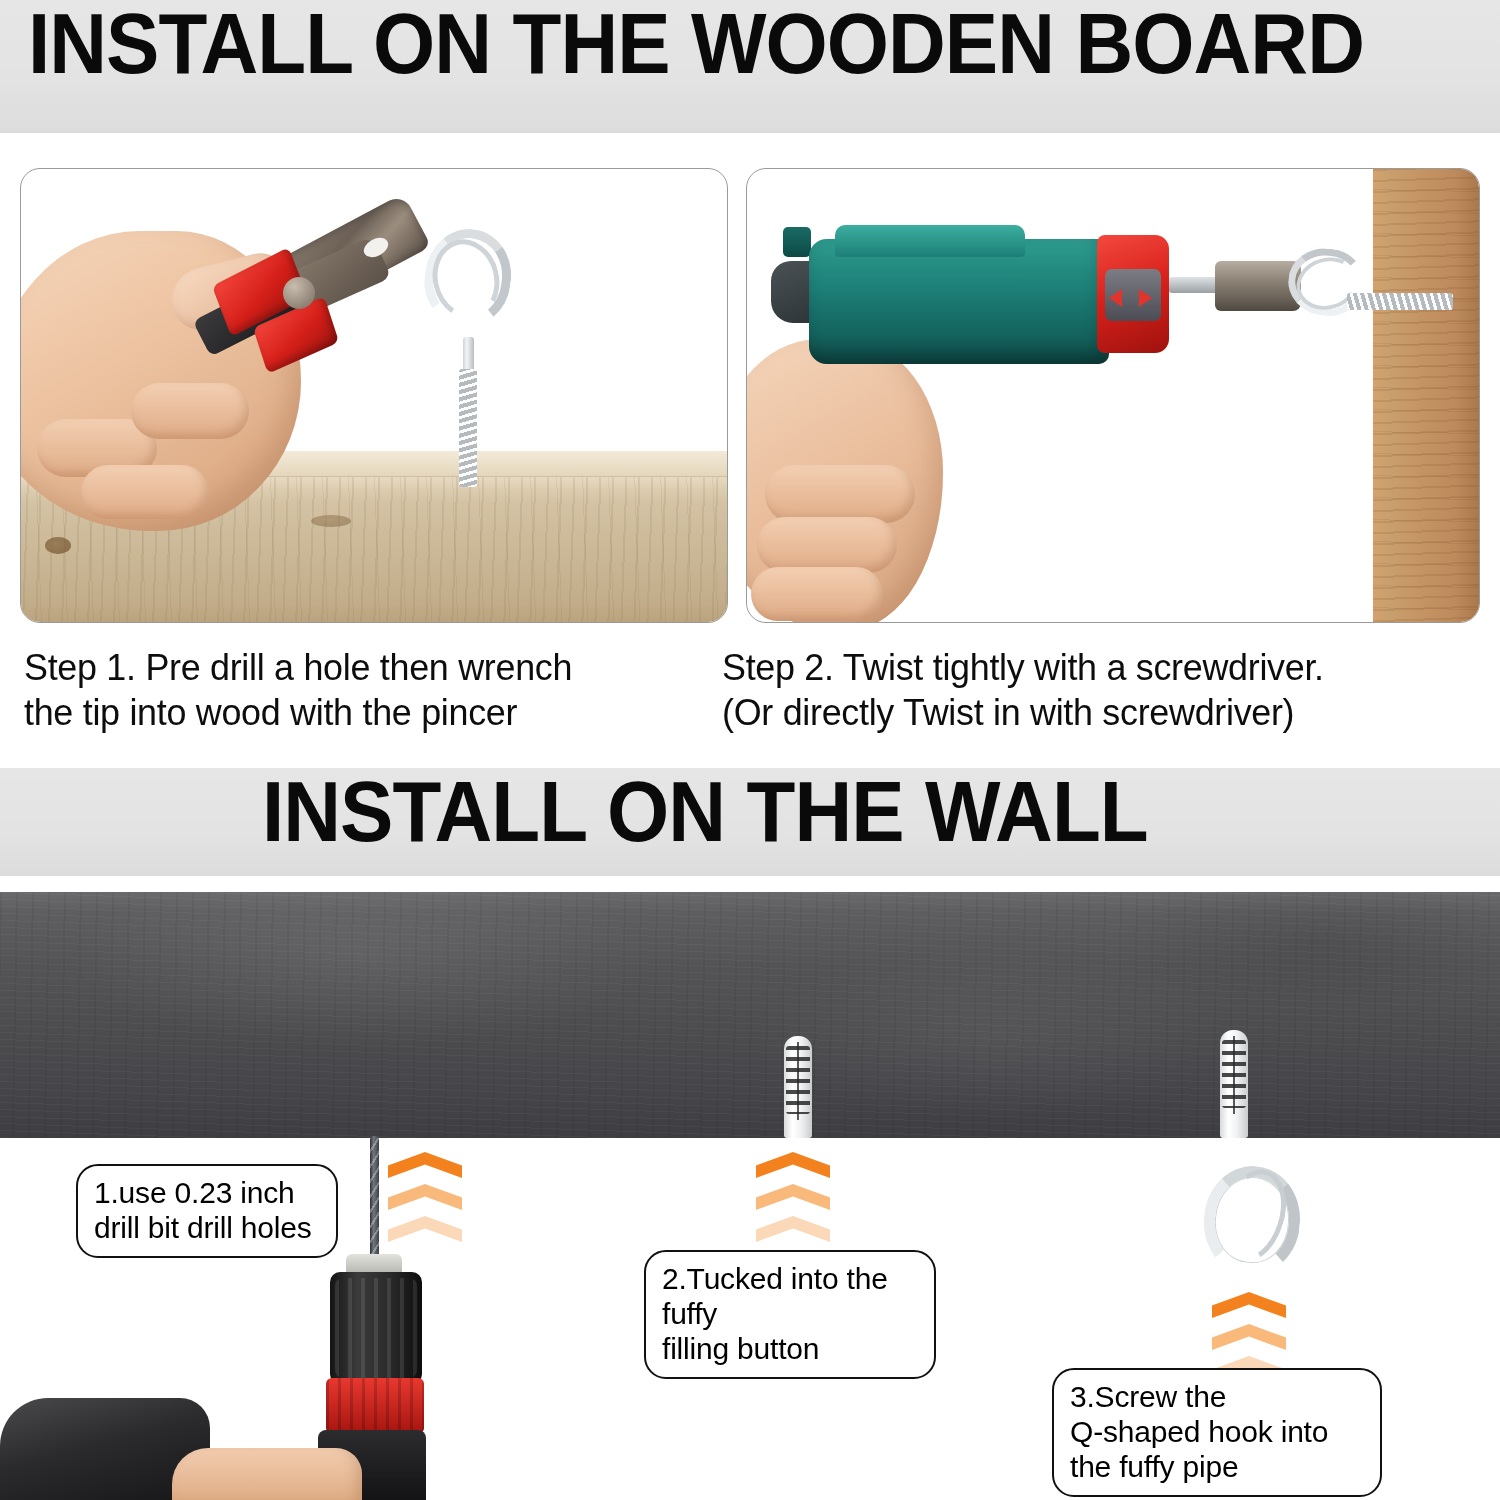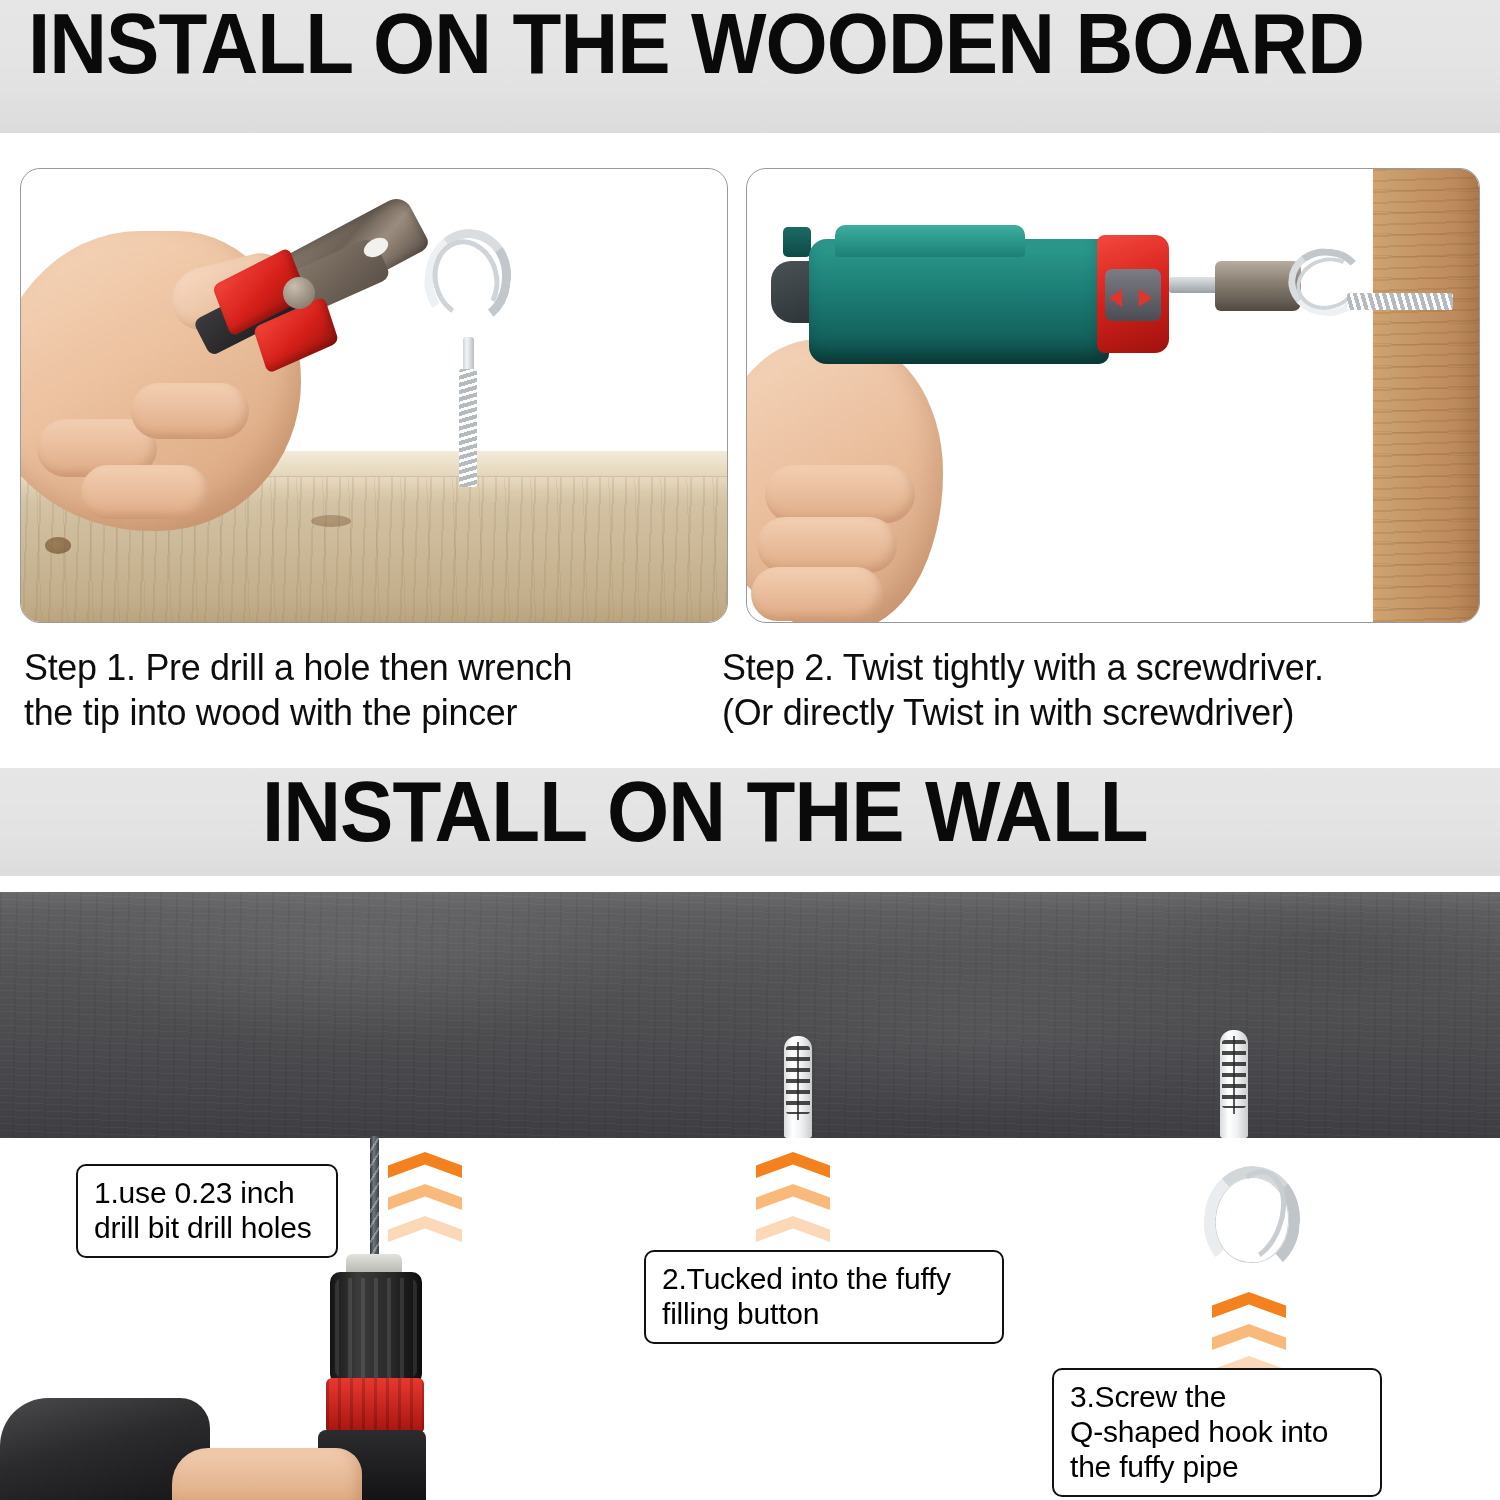--- a/index.html
+++ b/index.html
@@ -326,21 +326,21 @@
   .chev{
     width:74px; height:26px; margin-bottom:6px;
     clip-path:polygon(50% 0%, 100% 52%, 100% 100%, 50% 48%, 0% 100%, 0% 52%);
   }
 
   
   .callout{
     position:absolute;
     background:#ffffff;
     border:2.4px solid #111;
-    border-radius:10px;
+    border-radius:22px;
     padding:9px 16px 11px 16px;
     color:#000;
     font-size:30px;
     line-height:1.17;
     white-space:pre-line;
     letter-spacing:-0.2px;
   }
 
   
   .caption{
@@ -461,17 +461,17 @@
     <div class="chev" style="background: rgb(251, 217, 184);"></div>
   </div>
 <div class="chev-stack" id="chevrons-3" style="left:1212px; top:1292px;">
     <div class="chev" style="background: rgb(243, 130, 30);"></div>
     <div class="chev" style="background: rgb(249, 185, 122);"></div>
     <div class="chev" style="background: rgb(251, 217, 184);"></div>
   </div>
 
 <div class="callout" style="left:76px;  top:1164px; width:262px;">1.use 0.23 inch
 drill bit drill holes</div>
-<div class="callout" style="left:644px; top:1250px; width:360px;">2.Tucked into the fuffy
+<div class="callout" style="left:644px; top:1250px; width:292px;">2.Tucked into the fuffy
 filling button</div>
 <div class="callout" style="left:1052px; top:1368px; width:330px;">3.Screw the
 Q-shaped hook into
 the fuffy pipe</div>
 
 </body></html>

